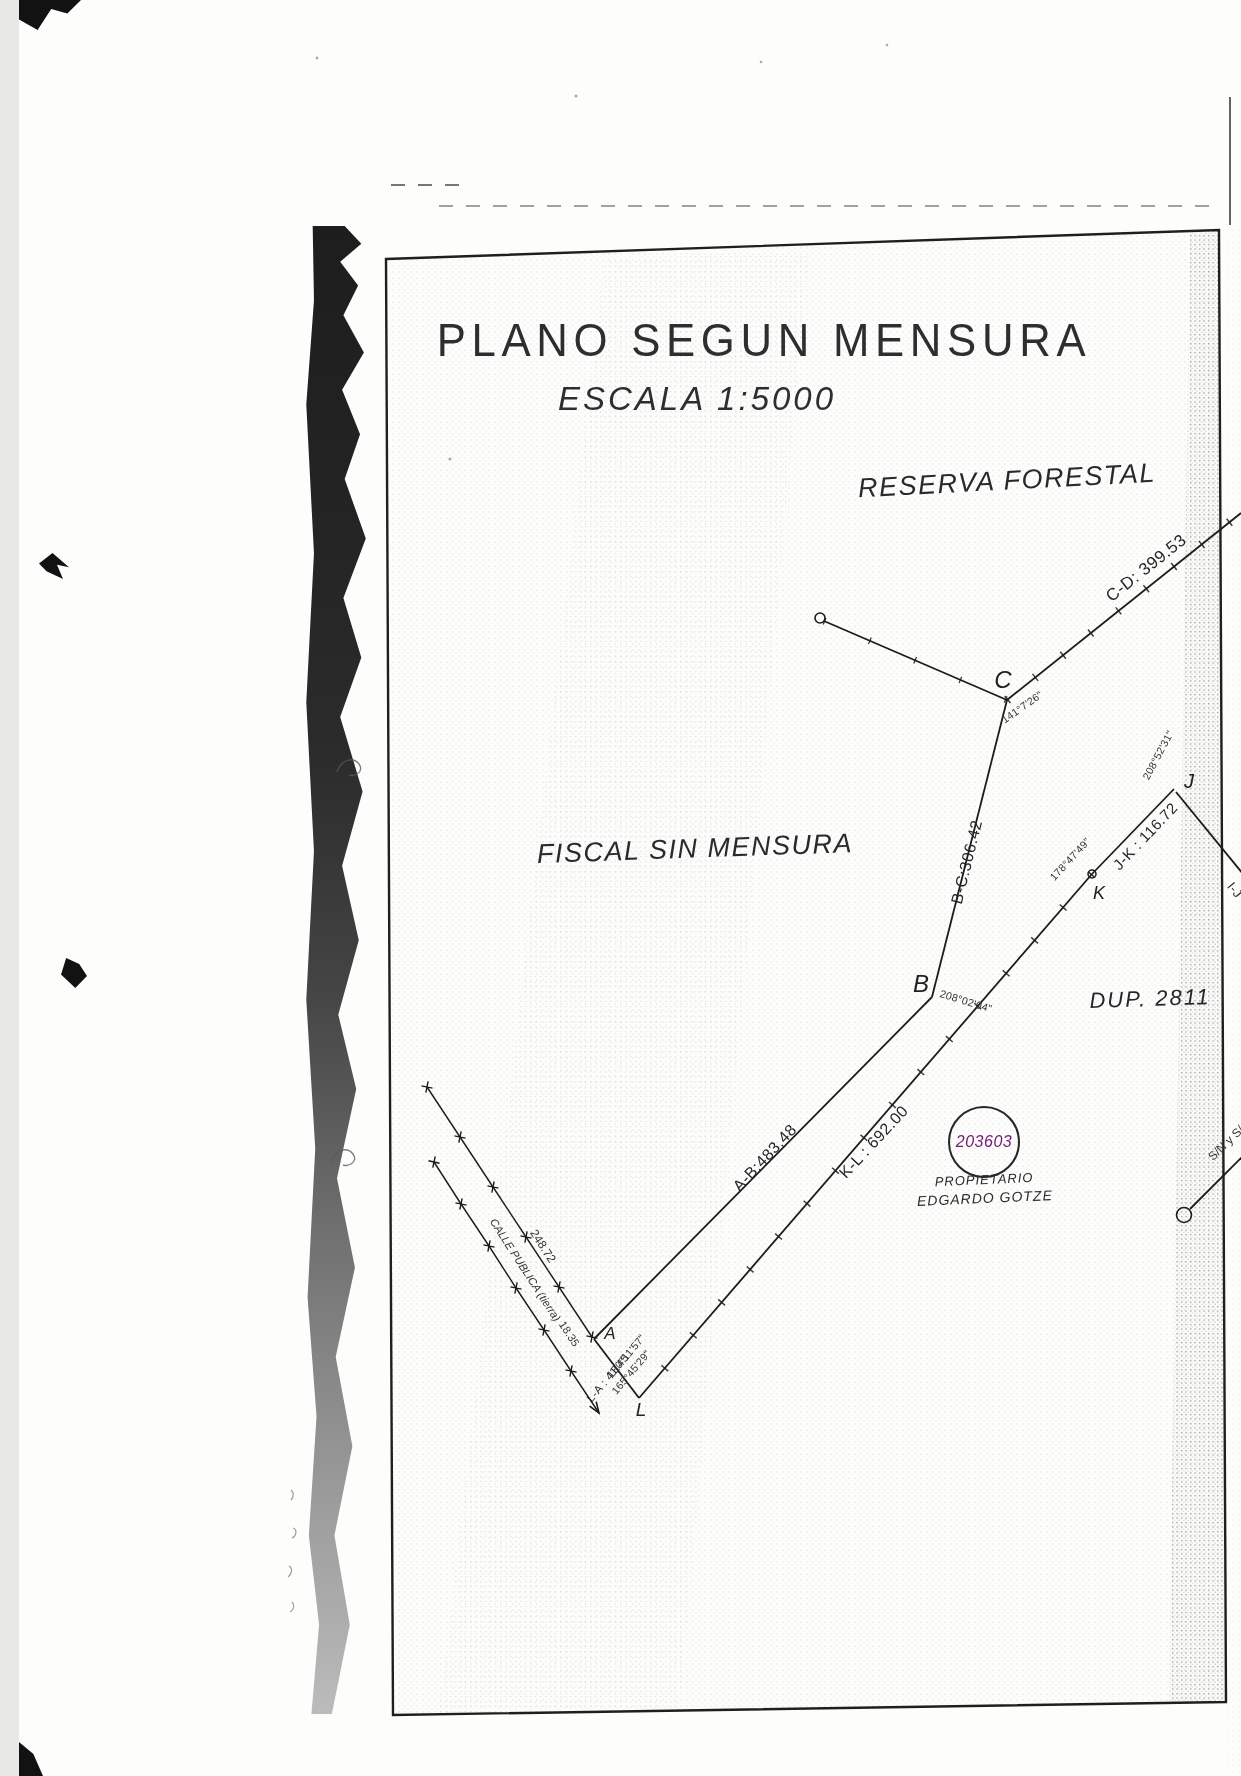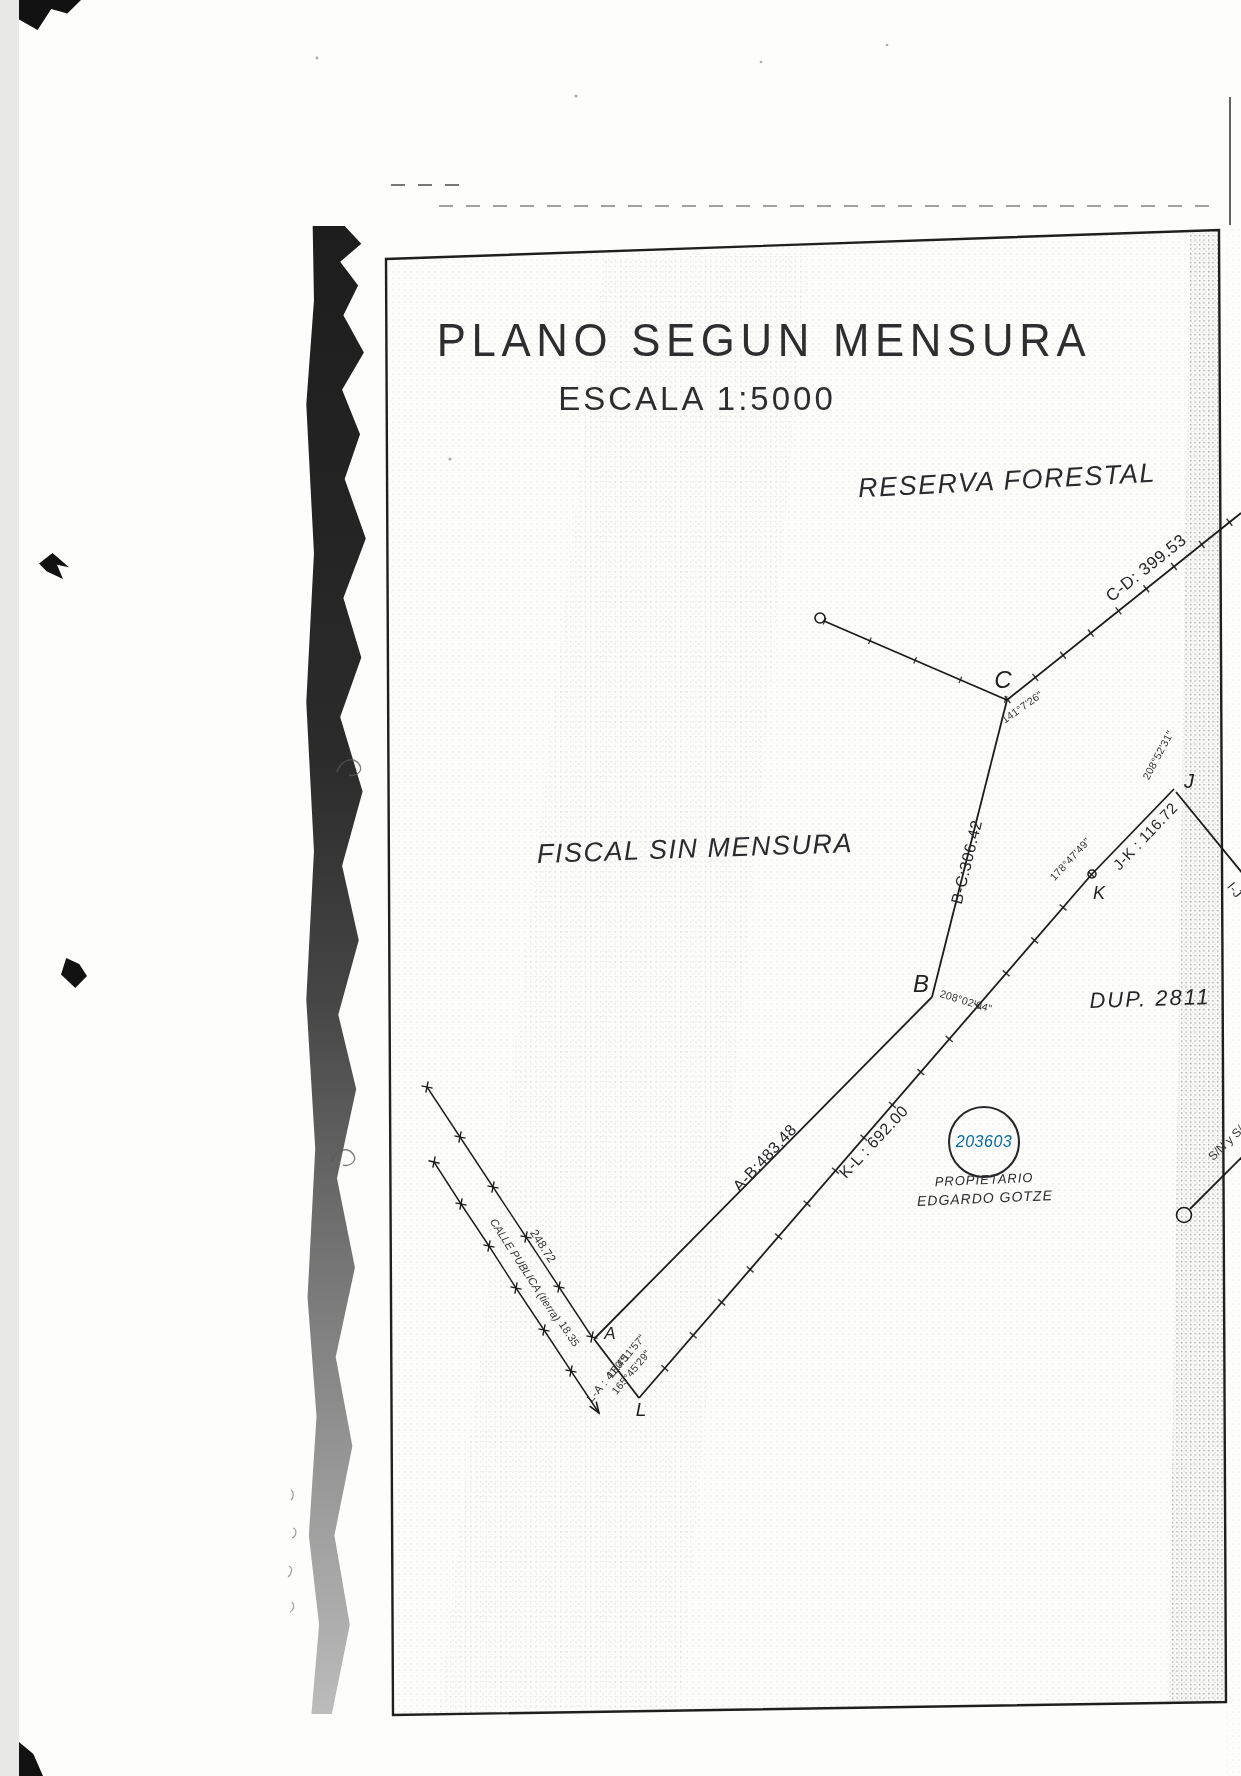--- a/index.html
+++ b/index.html
@@ -13,21 +13,21 @@
   .area{font-size:27px;letter-spacing:1.5px;color:#2a2a2e;}
   .edge{font-size:16px;letter-spacing:.5px;}
   .ang{font-size:10.5px;letter-spacing:.3px;color:#333;}
   .vx{color:#222;}
   .small{font-size:11px;color:#333;}
   .ownerblock{position:absolute;left:888px;top:1172px;width:155px;text-align:center;transform:rotate(-2.5deg);}
   .owner1{font-size:13px;font-style:italic;letter-spacing:1px;color:#2a2a2e;}
   .owner2{font-size:14px;font-style:italic;letter-spacing:1px;color:#2a2a2e;margin-top:3px;}
   .parcel-circle{position:absolute;left:929px;top:1106px;width:68px;height:68px;border:2px solid #26262a;
         border-radius:50%;display:flex;align-items:center;justify-content:center;}
-  .parcel-circle span{font-size:16px;font-style:italic;letter-spacing:.5px;color:#0369a1;}
+  .parcel-circle span{font-size:16px;font-style:italic;letter-spacing:.5px;color:#701a75;}
   
   .strip{position:absolute;left:286px;top:226px;width:64px;height:1488px;opacity:.96;
     background:linear-gradient(180deg,#141414 0%,#1b1b1b 20%,#232323 36%,#3e3e3e 52%,#6b6b6b 68%,#8f8f8f 82%,#a8a8a8 93%,#b9b9b9 100%);
     clip-path:polygon(12% 0,62% 0,88% 1.2%,55% 2.4%,83% 4%,60% 6%,92% 8.5%,58% 11%,86% 14%,
       62% 17%,95% 21%,60% 25%,88% 29%,55% 33%,90% 38%,58% 43%,84% 48%,52% 53%,80% 58%,
       50% 64%,78% 70%,48% 76%,74% 82%,46% 88%,70% 94%,42% 100%,10% 100%,22% 94%,6% 88%,
       18% 80%,4% 72%,16% 62%,2% 52%,14% 42%,2% 32%,14% 22%,2% 12%,14% 5%);}
   .blob{position:absolute;background:#121212;}
   .dashline{position:absolute;height:2px;opacity:.55;
     background:repeating-linear-gradient(90deg,#555 0 14px,transparent 14px 27px);}
@@ -112,21 +112,21 @@
     <g fill="#777" opacity="0.6">
       <circle cx="557" cy="96" r="1.6"></circle>
       <circle cx="742" cy="62" r="1.3"></circle>
       <circle cx="868" cy="45" r="1.3"></circle>
       <circle cx="431" cy="459" r="1.6"></circle>
       <circle cx="298" cy="58" r="1.4"></circle>
     </g>
   </svg>
 
   <span class="t title" style="left:745px;top:340px;transform:translate(-50%,-50%) scaleX(.95);">PLANO SEGUN MENSURA</span>
-  <span class="t subtitle" style="left:678px;top:398px;transform:translate(-50%,-50%);">ESCALA 1:5000</span>
+  <span class="t subtitle" style="left:678px;top:398px;transform:translate(-50%,-50%);font-style:italic;">ESCALA 1:5000</span>
 
   <span class="t area it" style="left:988px;top:481px;transform:translate(-50%,-50%) rotate(-3deg);">RESERVA FORESTAL</span>
   <span class="t area it" style="left:676px;top:849px;transform:translate(-50%,-50%) rotate(-2deg);">FISCAL SIN MENSURA</span>
   <span class="t it" style="left:1131px;top:999px;font-size:22px;letter-spacing:2px;transform:translate(-50%,-50%) rotate(-2deg);">DUP. 2811</span>
   <span class="t small" style="left:1207px;top:1143px;font-size:12px;transform:translate(-50%,-50%) rotate(-44deg);">S/N y S/</span>
 
   <span class="t edge" style="left:1127px;top:568px;font-size:17px;transform:translate(-50%,-50%) rotate(-38.5deg);">C-D: 399.53</span>
   <span class="t edge" style="left:948px;top:862px;transform:translate(-50%,-50%) rotate(-76deg);">B-C:306.42</span>
   <span class="t edge" style="left:746px;top:1158px;transform:translate(-50%,-50%) rotate(-47deg);">A-B:483.48</span>
   <span class="t edge" style="left:855px;top:1142px;transform:translate(-50%,-50%) rotate(-47deg);">K-L : 692.00</span>

